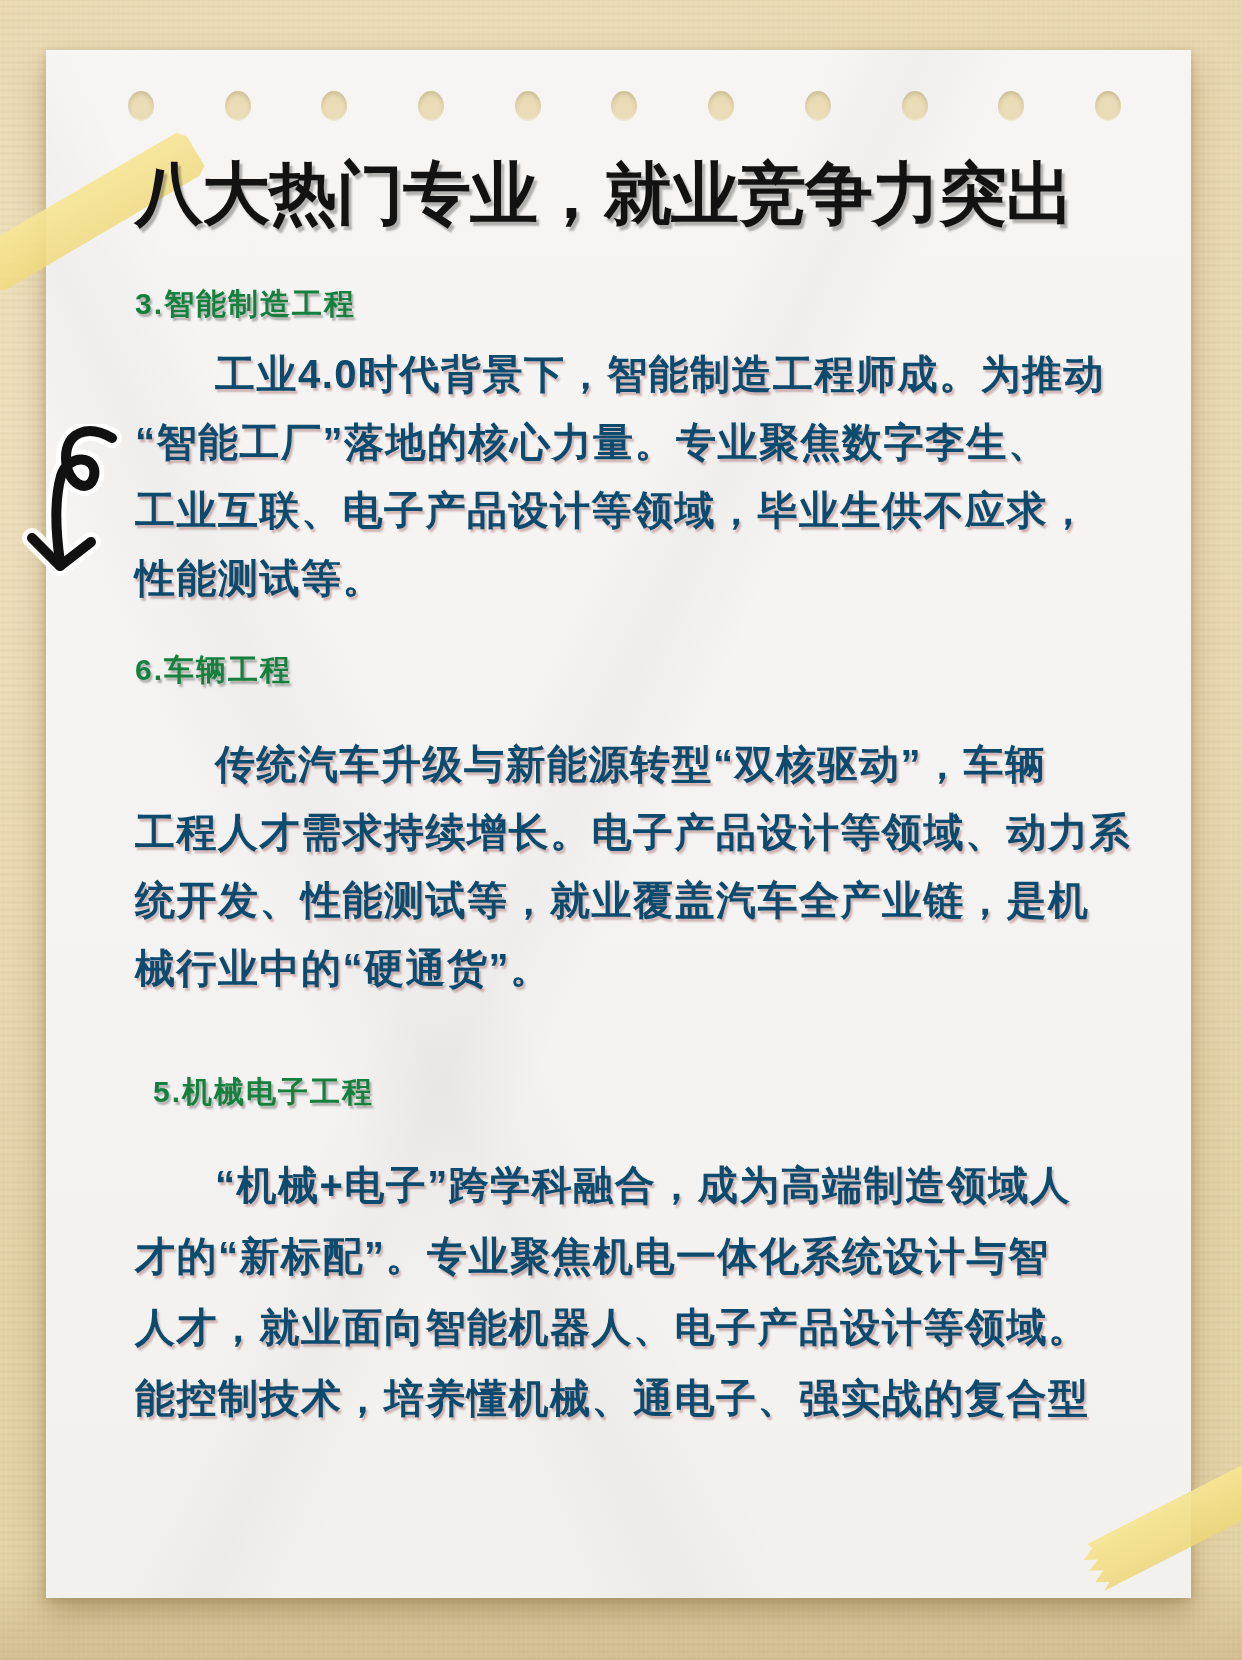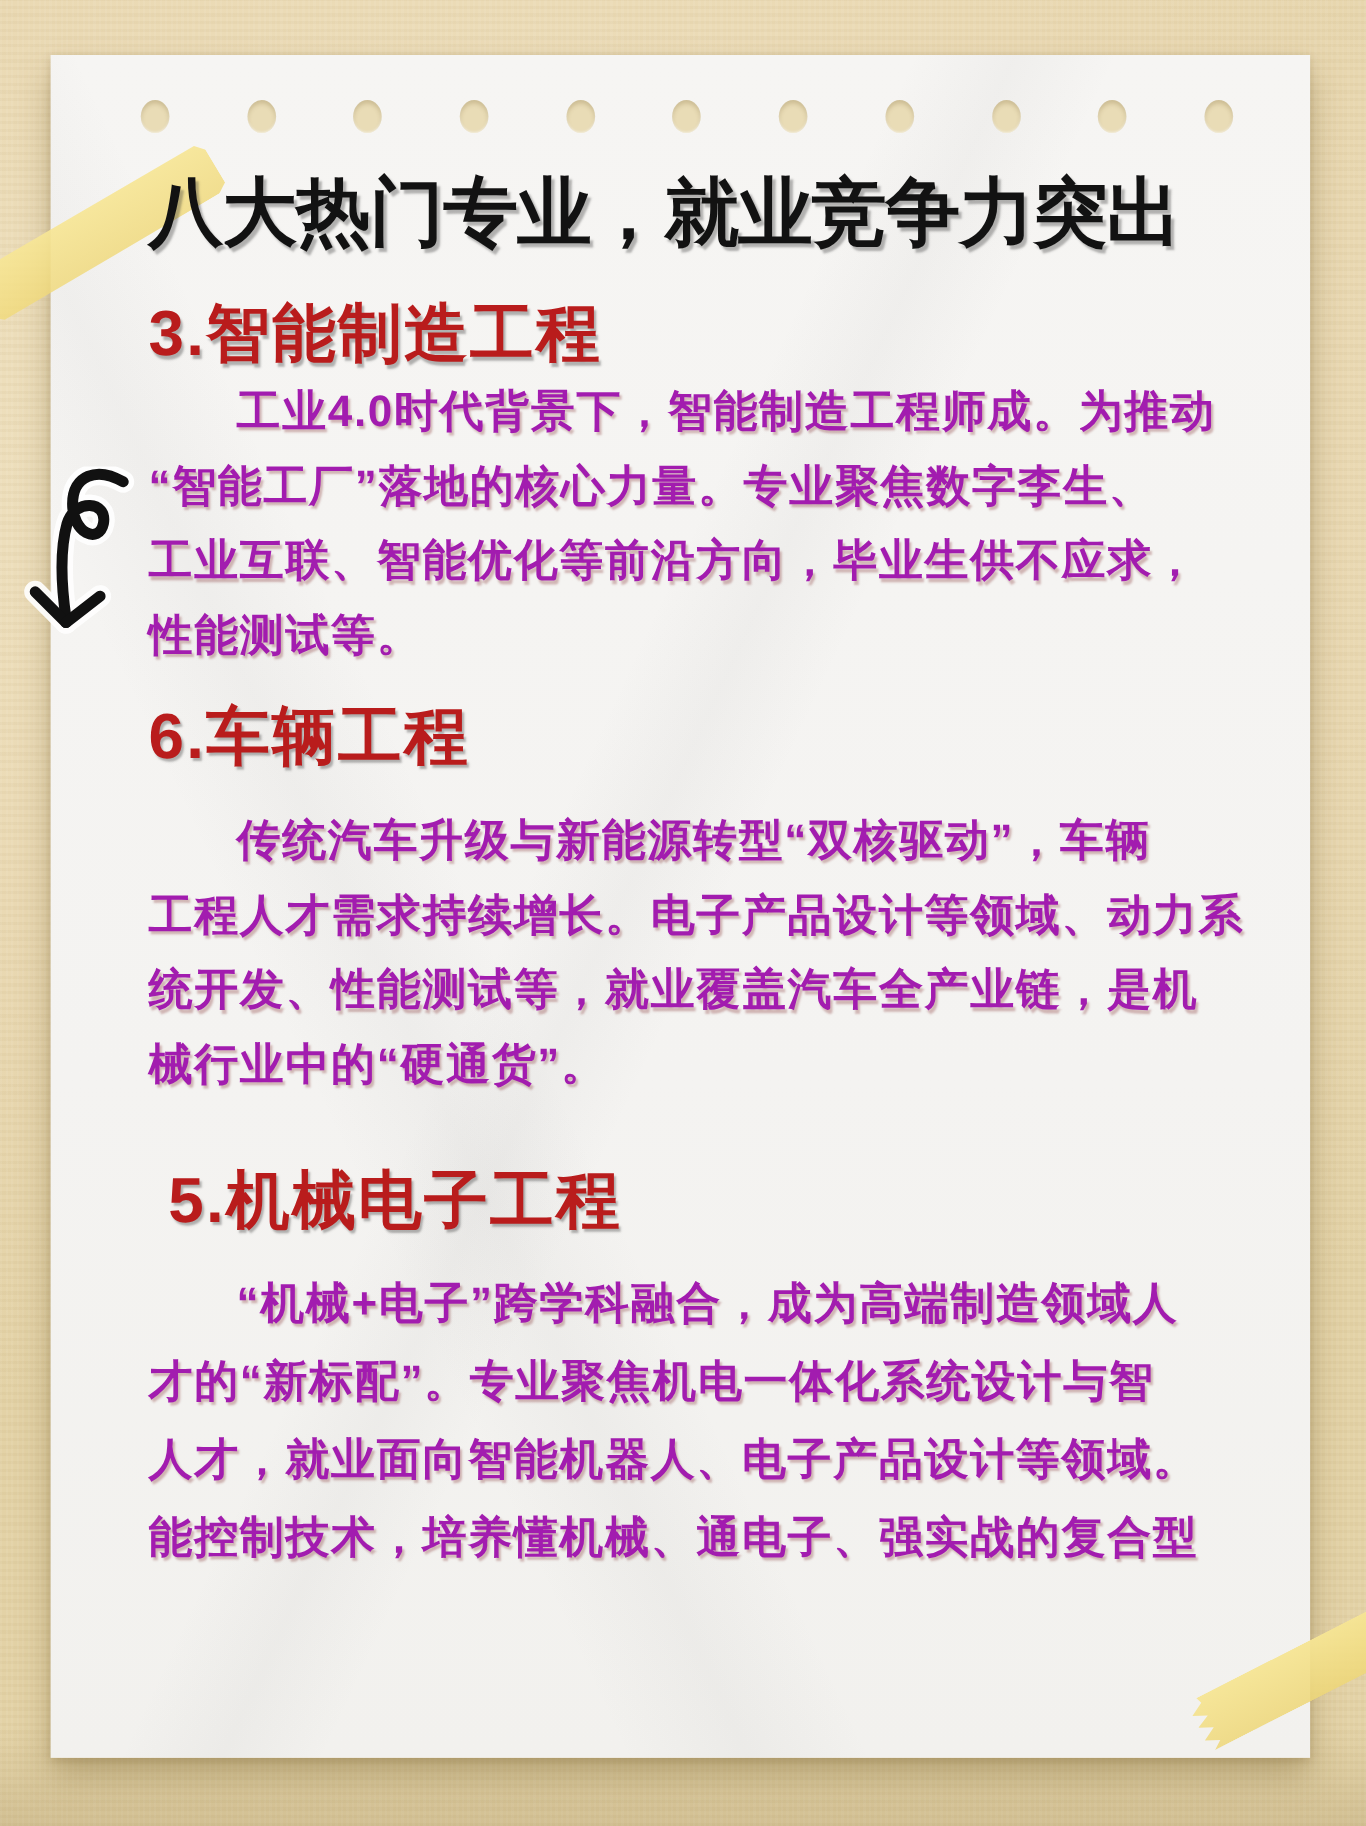--- a/index.html
+++ b/index.html
@@ -57,28 +57,28 @@
   
   .content{
     position:absolute;left:135px;top:50px;width:985px;z-index:3;
   }
   .title{
     margin-top:100px;font-size:68px;line-height:86px;font-weight:900;
     color:#121212;white-space:nowrap;letter-spacing:-1px;
     text-shadow:3px 4px 2px rgba(50,50,50,0.35);
   }
   .section-heading{
-    font-size:58px;line-height:56px;font-weight:800;color:#b91c1c;
+    font-size:30px;line-height:56px;font-weight:800;color:#15803d;
     white-space:nowrap;letter-spacing:2px;
     text-shadow:2px 3px 2px rgba(70,70,70,0.4);
   }
   .h3{margin-top:40px;}
   .h4{margin-top:30px;}
   .h5{margin-top:62px;padding-left:18px;}
-  .para{color:#a21caf;font-weight:700;}
+  .para{color:#0c4a6e;font-weight:700;}
   .para .line{
     font-size:40px;line-height:68px;white-space:nowrap;letter-spacing:1.5px;
     text-shadow:2px 3px 2px rgba(110,15,15,0.28);
   }
   .para-3{margin-top:8px;}
   .para-4{margin-top:32px;}
   .para-5{margin-top:30px;}
   .para-5 .line{line-height:71px;}
   .line.indent{text-indent:80px;}
   
@@ -111,21 +111,21 @@
 <div class="tape tape-top-left"></div>
 <div class="tape tape-bottom-right"></div>
 
 <div class="content">
   <div class="title">八大热门专业，就业竞争力突出</div>
 
   <div class="section-heading h3">3.智能制造工程</div>
   <div class="para para-3">
     <div class="line indent">工业4.0时代背景下，智能制造工程师成。为推动</div>
     <div class="line">“智能工厂”落地的核心力量。专业聚焦数字李生、</div>
-    <div class="line">工业互联、智能优化等前沿方向，毕业生供不应求，</div>
+    <div class="line">工业互联、电子产品设计等领域，毕业生供不应求，</div>
     <div class="line">性能测试等。</div>
   </div>
 
   <div class="section-heading h4">6.车辆工程</div>
   <div class="para para-4">
     <div class="line indent">传统汽车升级与新能源转型“双核驱动”，车辆</div>
     <div class="line">工程人才需求持续增长。电子产品设计等领域、动力系</div>
     <div class="line">统开发、性能测试等，就业覆盖汽车全产业链，是机</div>
     <div class="line">械行业中的“硬通货”。</div>
   </div>

